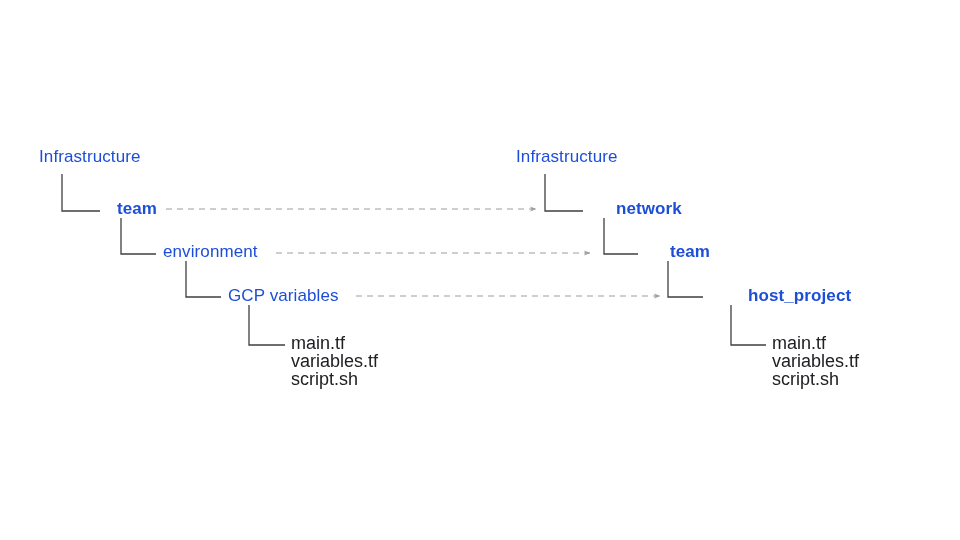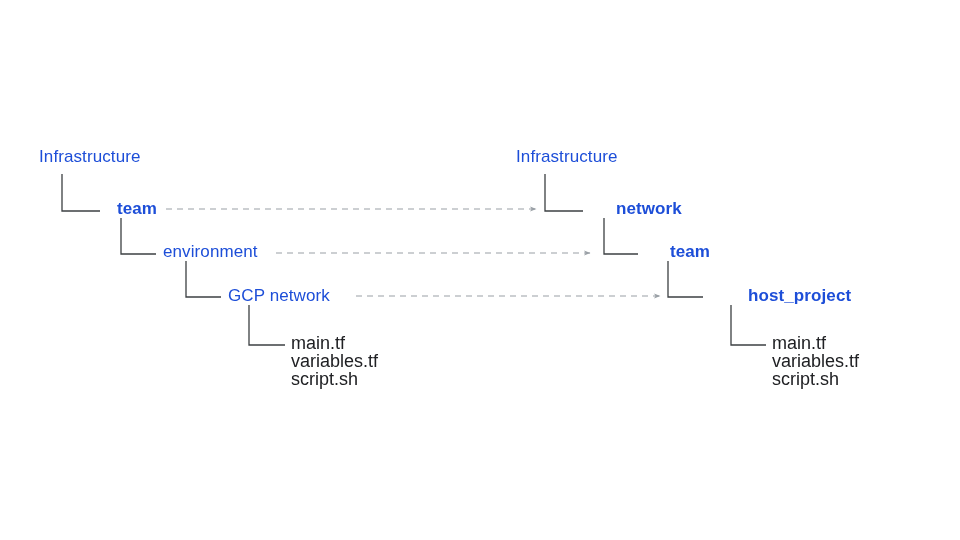--- a/index.html
+++ b/index.html
@@ -83,21 +83,21 @@
   <path class="dashed-link" d="M276,253 L590,253" marker-end="url(#arrowhead)"></path>
   <path class="dashed-link" d="M356,296 L660,296" marker-end="url(#arrowhead)"></path>
 </svg>
 
 <div class="node-label heading" style="left:39px; top:147px;">Infrastructure</div>
 
 <div class="node-label" style="left:117px; top:199px;font-weight:bold;">team</div>
 
 <div class="node-label" style="left:163px; top:242px;">environment</div>
 
-<div class="node-label" style="left:228px; top:286px;">GCP network</div>
+<div class="node-label" style="left:228px; top:286px;">GCP variables</div>
 
 <div class="file-list" style="left:291px; top:334px;">
   <div>main.tf</div>
   <div>variables.tf</div>
   <div>script.sh</div>
 </div>
 
 <div class="node-label heading" style="left:516px; top:147px;">Infrastructure</div>
 
 <div class="node-label bold" style="left:588px; top:199px;">network</div>

